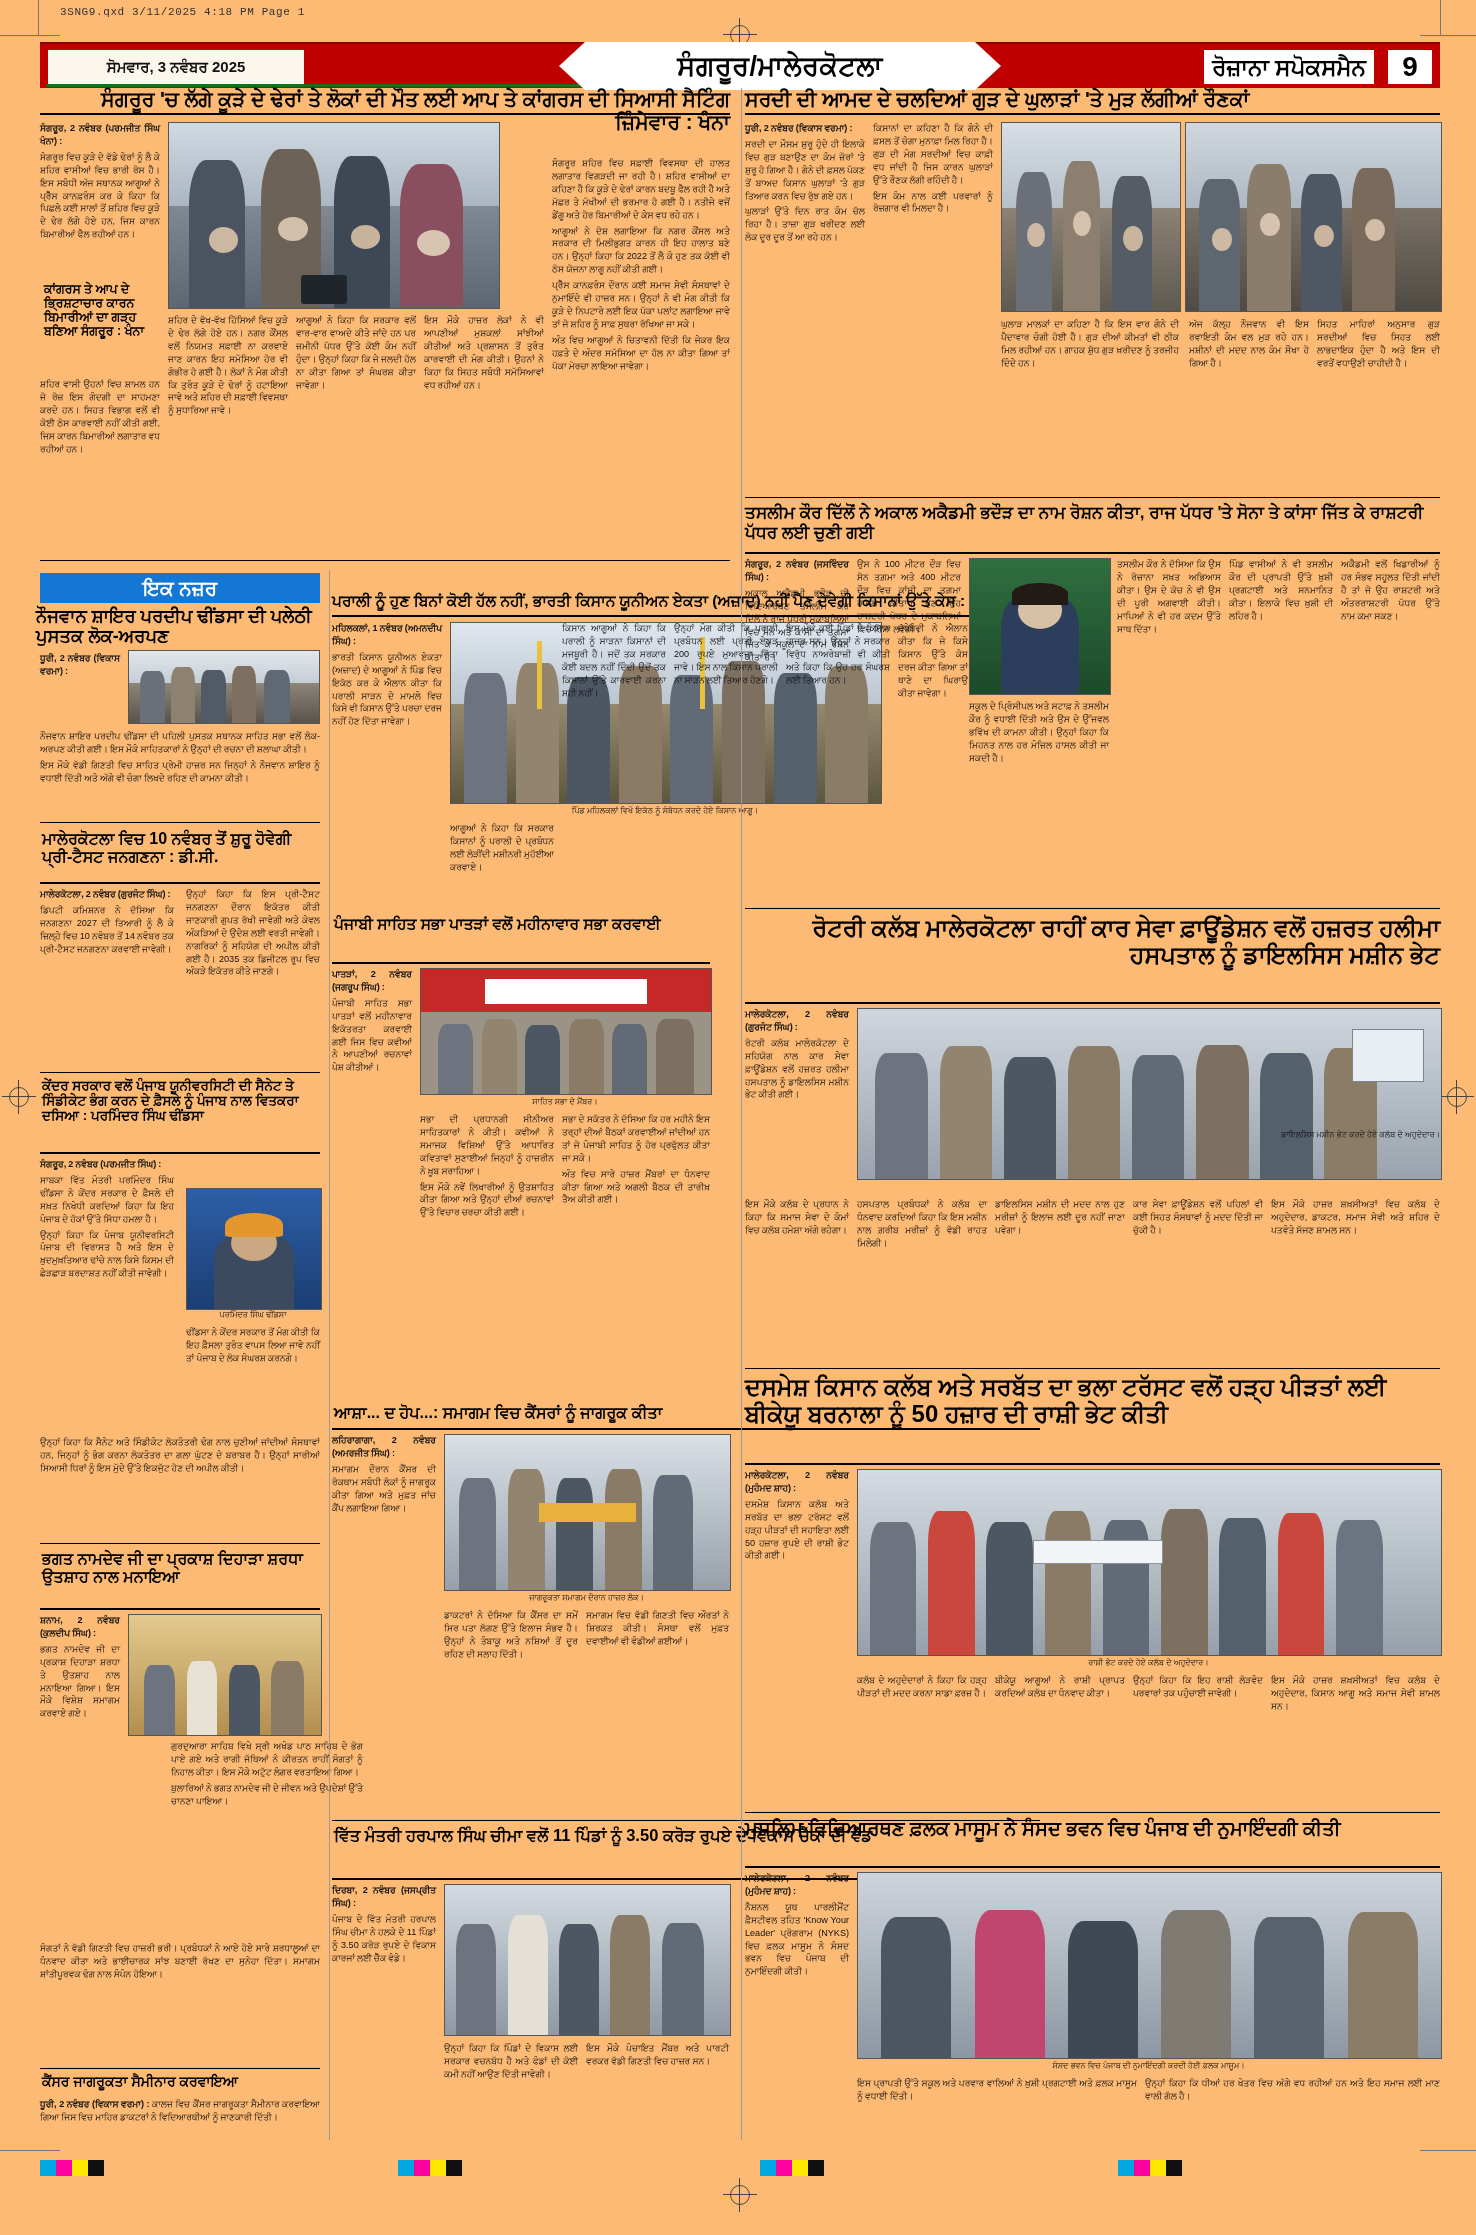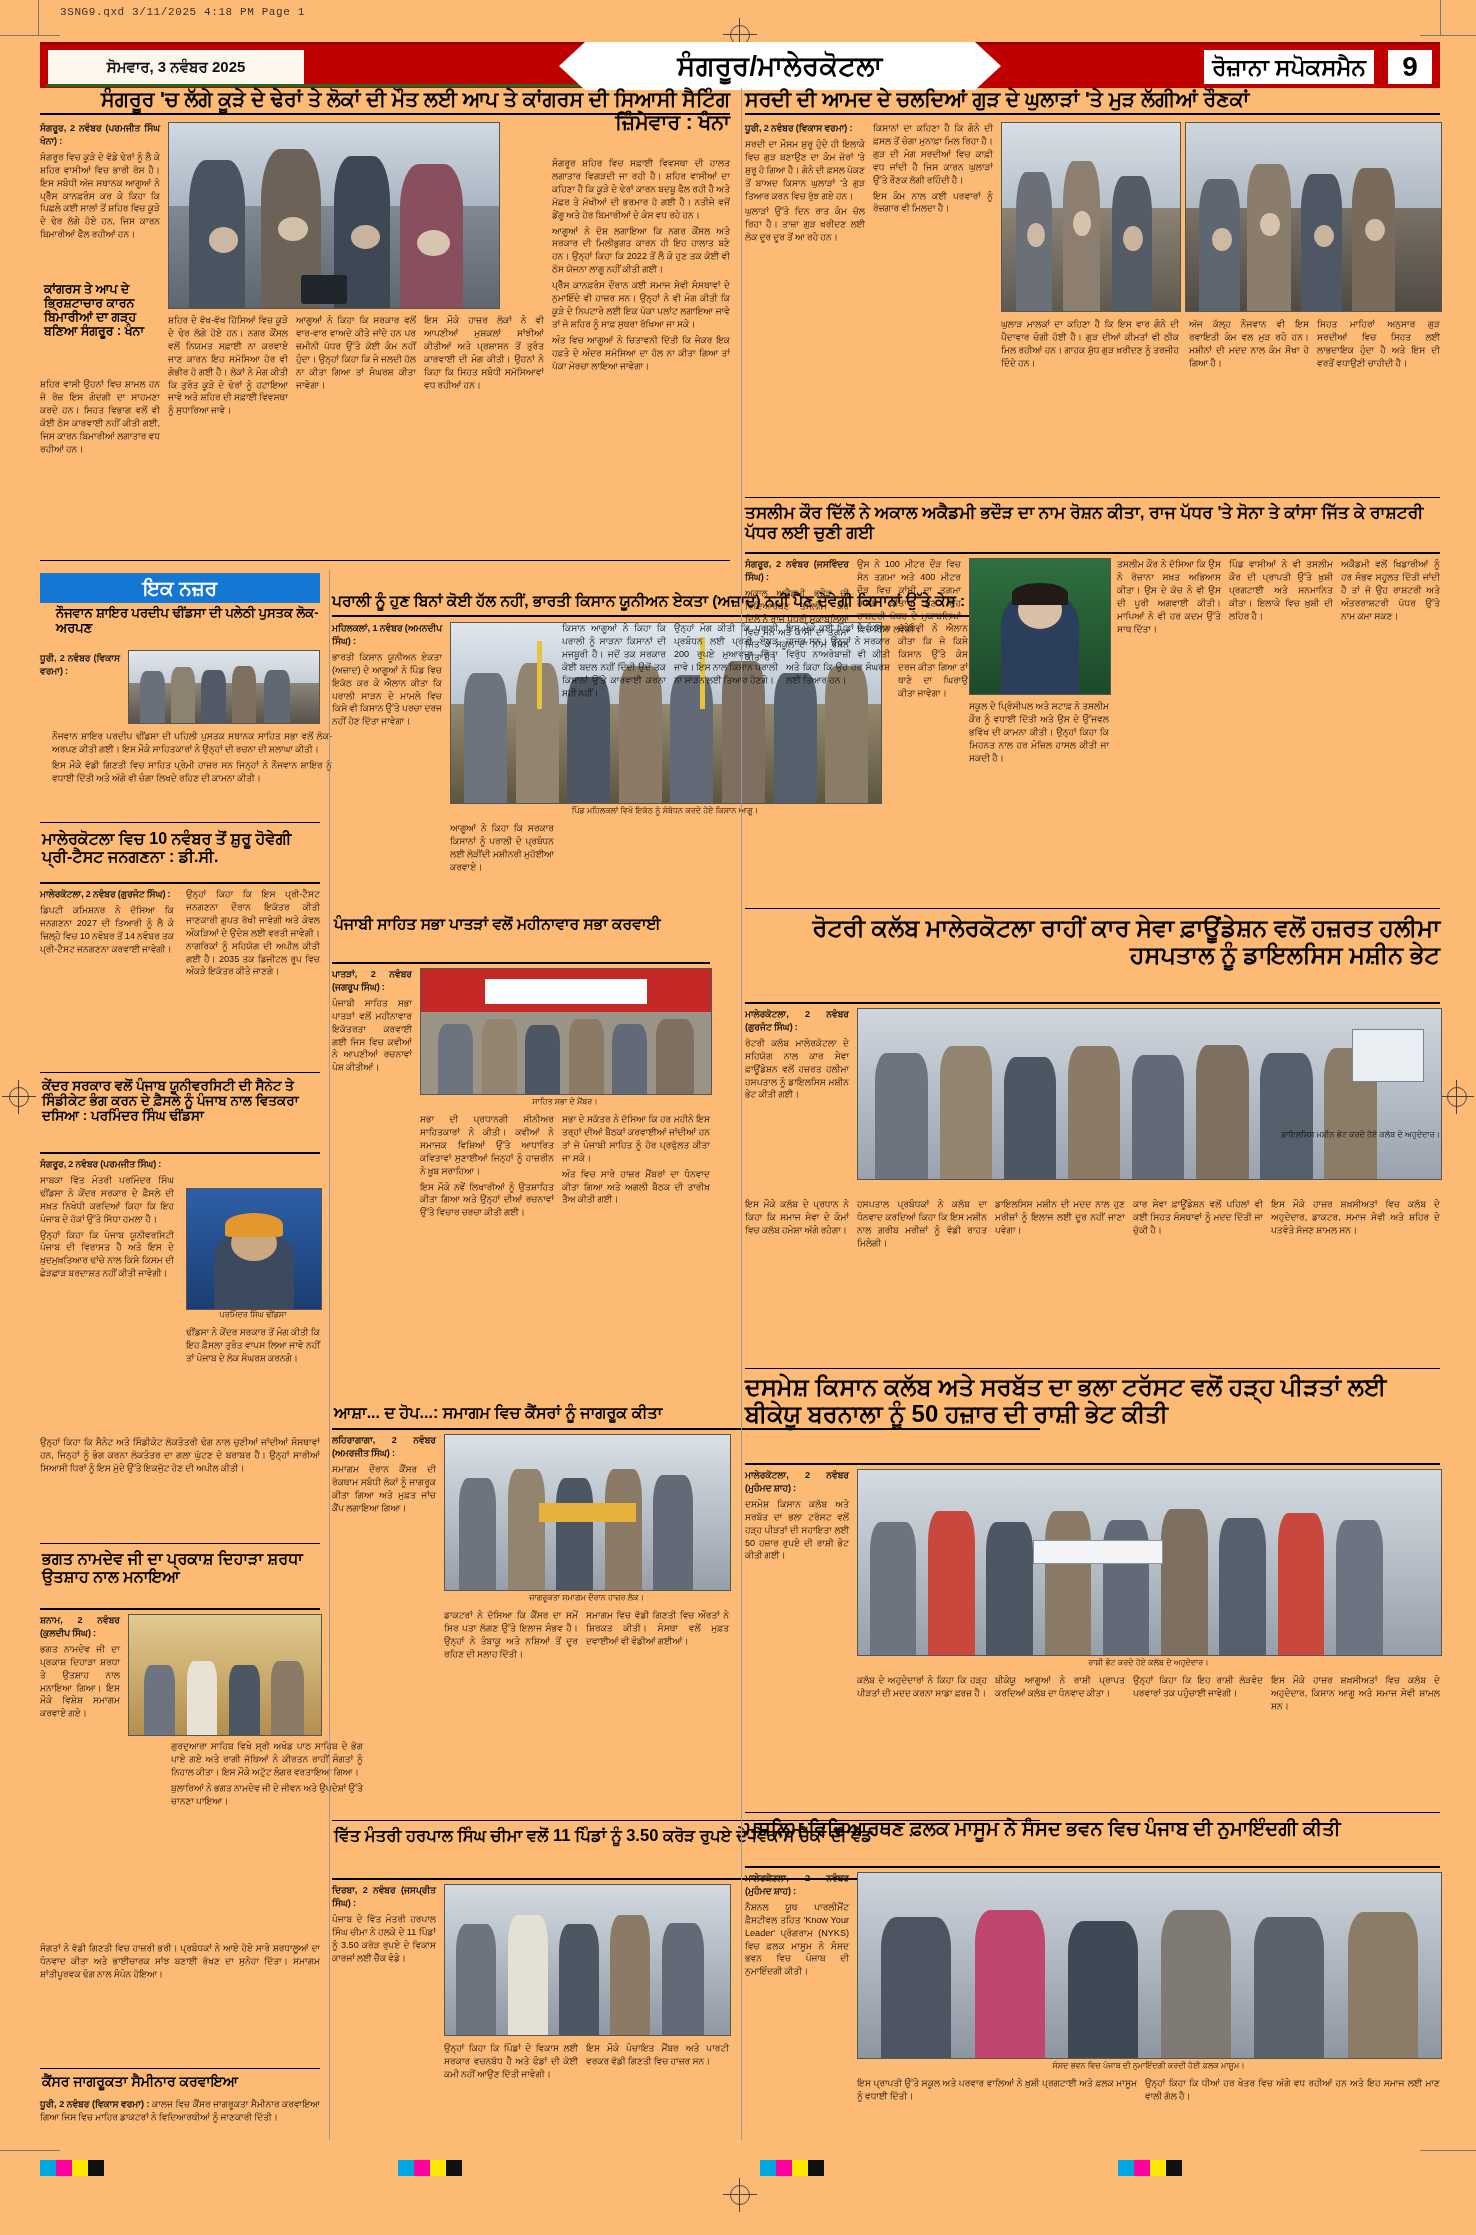--- a/index.html
+++ b/index.html
@@ -180,34 +180,34 @@
     <p>ਸਿਹਤ ਮਾਹਿਰਾਂ ਅਨੁਸਾਰ ਗੁੜ ਸਰਦੀਆਂ ਵਿਚ ਸਿਹਤ ਲਈ ਲਾਭਦਾਇਕ ਹੁੰਦਾ ਹੈ ਅਤੇ ਇਸ ਦੀ ਵਰਤੋਂ ਵਧਾਉਣੀ ਚਾਹੀਦੀ ਹੈ।</p>
   </div>
   <div class="rule" style="position:absolute;left:745px;top:497px;width:695px;"></div>
 
   <div class="hl hl-md" style="position:absolute;left:745px;top:503px;width:695px;line-height:1.18;">ਤਸਲੀਮ ਕੌਰ ਦਿੱਲੋਂ ਨੇ ਅਕਾਲ ਅਕੈਡਮੀ ਭਦੌੜ ਦਾ ਨਾਮ ਰੋਸ਼ਨ ਕੀਤਾ, ਰਾਜ ਪੱਧਰ 'ਤੇ ਸੋਨਾ ਤੇ ਕਾਂਸਾ ਜਿੱਤ ਕੇ ਰਾਸ਼ਟਰੀ ਪੱਧਰ ਲਈ ਚੁਣੀ ਗਈ</div>
   <div class="rule2" style="position:absolute;left:745px;top:552px;width:695px;"></div>
 
   <div class="bluebox" style="left:40px;top:573px;width:280px;height:30px;font-size:20px;">
     <span>ਇਕ ਨਜ਼ਰ</span>
   </div>
-  <div class="hl hl-md" style="position:absolute;left:56px;top:606px;width:290px;font-size:13px;">ਨੌਜਵਾਨ ਸ਼ਾਇਰ ਪਰਦੀਪ ਢੀਂਡਸਾ ਦੀ ਪਲੇਠੀ ਪੁਸਤਕ ਲੋਕ-ਅਰਪਣ</div>
+  <div class="hl hl-md" style="position:absolute;left:36px;top:606px;width:290px;font-size:18px;">ਨੌਜਵਾਨ ਸ਼ਾਇਰ ਪਰਦੀਪ ਢੀਂਡਸਾ ਦੀ ਪਲੇਠੀ ਪੁਸਤਕ ਲੋਕ-ਅਰਪਣ</div>
   <div class="col" style="left:40px;top:652px;width:80px;height:155px;">
     <p><span class="dateline">ਧੂਰੀ, 2 ਨਵੰਬਰ (ਵਿਕਾਸ ਵਰਮਾ) :</span></p>
   </div>
   <div class="photo" style="left:128px;top:650px;width:190px;height:72px;">
     <div class="sky" style="background:linear-gradient(#e3e7ec,#c5cdd5);"></div>
       <div class="grd" style="background:linear-gradient(#8d8579,#58534b);"></div>
     <div style="position:absolute;left:6%;bottom:0;width:13%;height:72%;background:#6a7079;border-radius:26% 26% 0 0;"></div>
     <div style="position:absolute;left:22%;bottom:0;width:13%;height:78%;background:#8d8170;border-radius:26% 26% 0 0;"></div>
     <div style="position:absolute;left:38%;bottom:0;width:13%;height:74%;background:#515a66;border-radius:26% 26% 0 0;"></div>
     <div style="position:absolute;left:54%;bottom:0;width:13%;height:79%;background:#7d7060;border-radius:26% 26% 0 0;"></div>
     <div style="position:absolute;left:71%;bottom:0;width:14%;height:73%;background:#5f6873;border-radius:26% 26% 0 0;"></div>
   </div>
-  <div class="col" style="left:40px;top:730px;width:280px;height:88px;margin-left:12px;">
+  <div class="col" style="left:40px;top:730px;width:280px;height:88px;">
     <p>ਨੌਜਵਾਨ ਸ਼ਾਇਰ ਪਰਦੀਪ ਢੀਂਡਸਾ ਦੀ ਪਹਿਲੀ ਪੁਸਤਕ ਸਥਾਨਕ ਸਾਹਿਤ ਸਭਾ ਵਲੋਂ ਲੋਕ-ਅਰਪਣ ਕੀਤੀ ਗਈ। ਇਸ ਮੌਕੇ ਸਾਹਿਤਕਾਰਾਂ ਨੇ ਉਨ੍ਹਾਂ ਦੀ ਰਚਨਾ ਦੀ ਸ਼ਲਾਘਾ ਕੀਤੀ।</p>
     <p>ਇਸ ਮੌਕੇ ਵੱਡੀ ਗਿਣਤੀ ਵਿਚ ਸਾਹਿਤ ਪ੍ਰੇਮੀ ਹਾਜ਼ਰ ਸਨ ਜਿਨ੍ਹਾਂ ਨੇ ਨੌਜਵਾਨ ਸ਼ਾਇਰ ਨੂੰ ਵਧਾਈ ਦਿੱਤੀ ਅਤੇ ਅੱਗੇ ਵੀ ਚੰਗਾ ਲਿਖਦੇ ਰਹਿਣ ਦੀ ਕਾਮਨਾ ਕੀਤੀ।</p>
   </div>
   <div class="rule" style="position:absolute;left:40px;top:822px;width:280px;"></div>
 
   <div class="hl hl-md" style="position:absolute;left:332px;top:592px;width:708px;font-size:15.5px;">ਪਰਾਲੀ ਨੂੰ ਹੁਣ ਬਿਨਾਂ ਕੋਈ ਹੱਲ ਨਹੀਂ, ਭਾਰਤੀ ਕਿਸਾਨ ਯੂਨੀਅਨ ਏਕਤਾ (ਅਜ਼ਾਦ) ਨਹੀਂ ਪੈਣ ਦੇਵੇਗੀ ਕਿਸਾਨਾਂ ਉੱਤੇ ਕੇਸ : ਆਜ਼ਾਦ</div>
   <div class="rule2" style="position:absolute;left:332px;top:615px;width:708px;"></div>
 
   <div class="col" style="left:332px;top:622px;width:110px;height:275px;">
     <p><span class="dateline">ਮਹਿਲਕਲਾਂ, 1 ਨਵੰਬਰ (ਅਮਨਦੀਪ ਸਿੰਘ) :</span></p>

